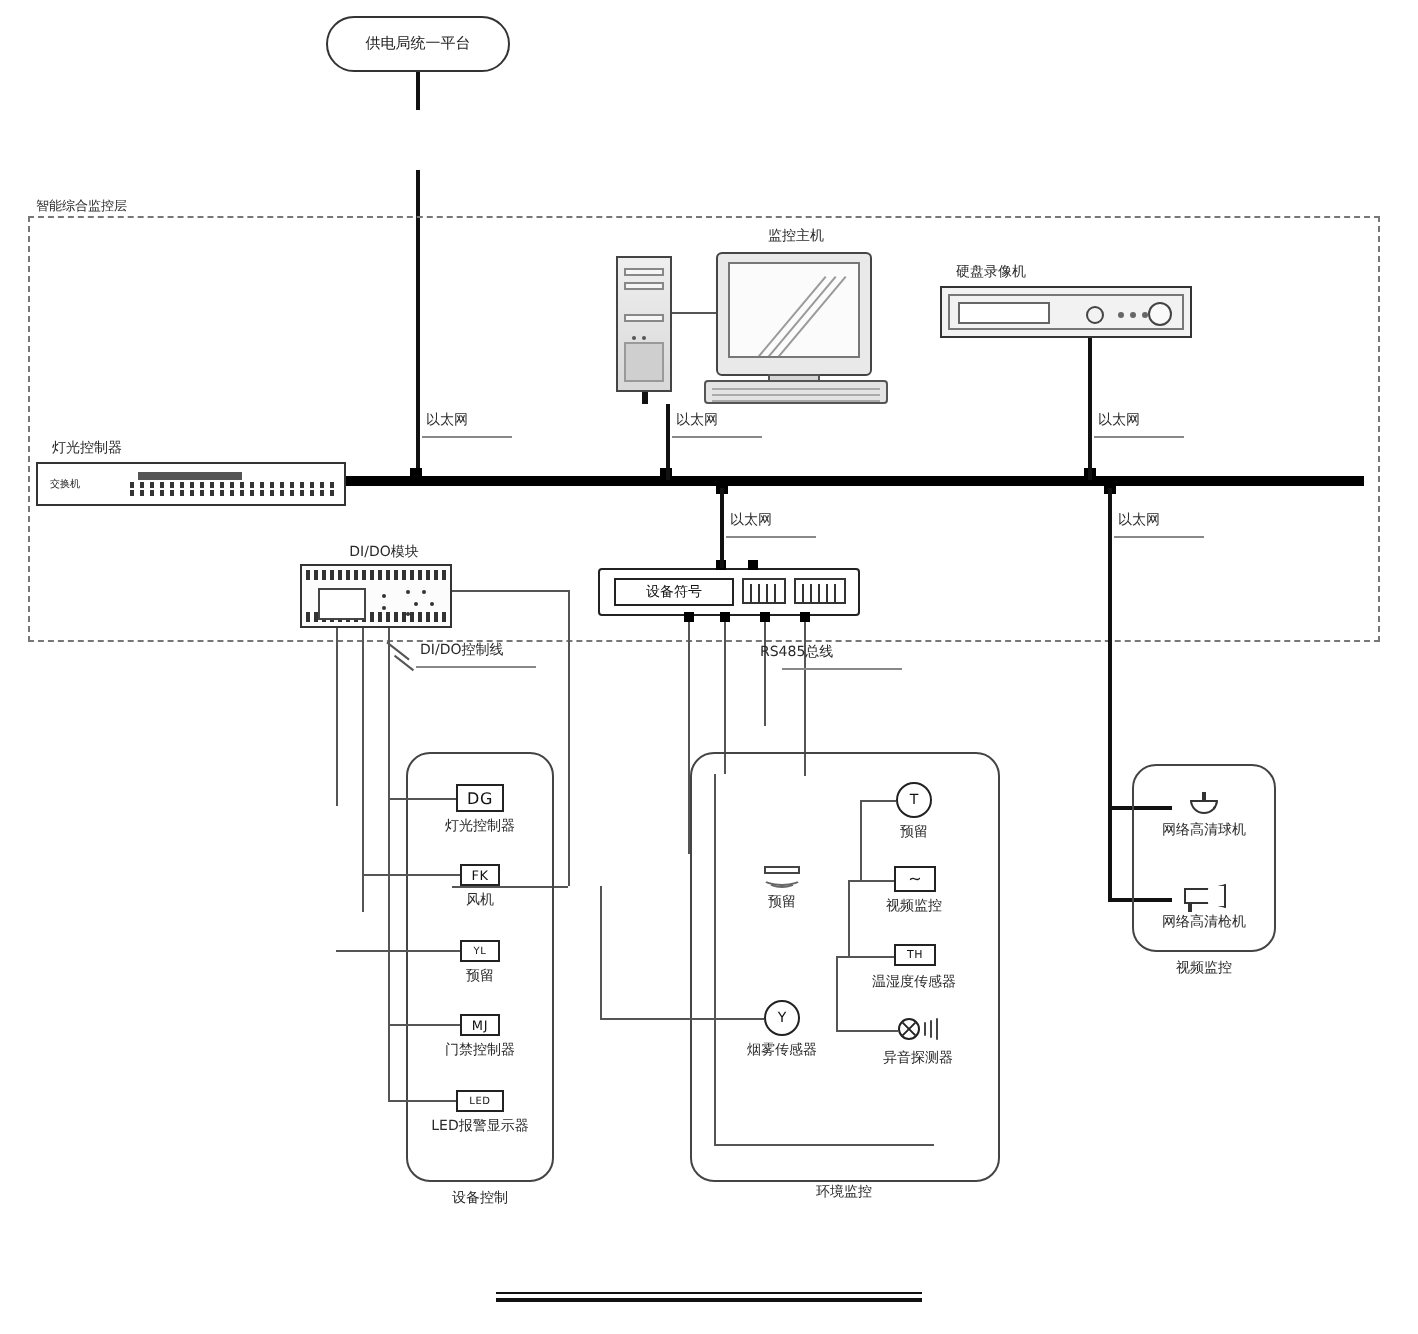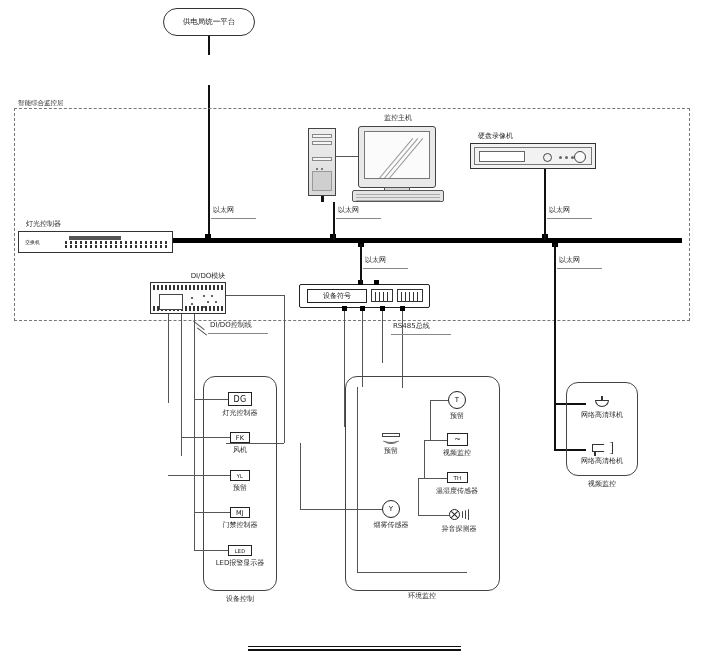--- a/index.html
+++ b/index.html
@@ -307,21 +307,21 @@
     <div class="dot" style="left:106px;"></div>
     <div class="knob"></div>
   </div>
   <div class="ln v" style="left:544px; top:169px; height:71px; width:2px;"></div>
   <div class="lbl" style="left:549px; top:206px;">以太网</div>
   <div class="leader" style="left:547px; top:218px; width:45px;"></div>
 
   <div class="lbl" style="left:213px; top:206px;">以太网</div>
   <div class="leader" style="left:211px; top:218px; width:45px;"></div>
 
-  <div class="lbl c" style="left:208px; top:272px;">DI/DO模块</div>
+  <div class="lbl c" style="left:192px; top:272px;">DI/DO模块</div>
   <div class="dido" style="left:150px; top:282px; width:76px; height:32px;">
     <div class="top"></div>
     <div class="bot"></div>
     <div class="lcd"></div>
     <div class="d" style="left:40px; top:14px;"></div>
     <div class="d" style="left:40px; top:20px;"></div>
     <div class="d" style="left:52px; top:12px;"></div>
     <div class="d" style="left:60px; top:12px;"></div>
     <div class="d" style="left:56px; top:18px;"></div>
     <div class="d" style="left:64px; top:18px;"></div>
@@ -368,21 +368,21 @@
   <div class="tapsq" style="left:342px; top:306px; width:5px; height:5px;"></div>
   <div class="tapsq" style="left:360px; top:306px; width:5px; height:5px;"></div>
   <div class="tapsq" style="left:380px; top:306px; width:5px; height:5px;"></div>
   <div class="tapsq" style="left:400px; top:306px; width:5px; height:5px;"></div>
 
   <div class="ln v thin" style="left:344px; top:311px; height:116px;"></div>
   <div class="ln v thin" style="left:362px; top:311px; height:76px;"></div>
   <div class="ln v thin" style="left:382px; top:311px; height:52px;"></div>
   <div class="ln v thin" style="left:402px; top:311px; height:77px;"></div>
 
-  <div class="lbl" style="left:393px; top:322px;">RS485总线</div>
+  <div class="lbl" style="left:380px; top:322px;">RS485总线</div>
   <div class="leader" style="left:391px; top:334px; width:60px;"></div>
 
   <div class="ln v" style="left:554px; top:244px; height:206px; width:2px;"></div>
   <div class="lbl" style="left:559px; top:256px;">以太网</div>
   <div class="leader" style="left:557px; top:268px; width:45px;"></div>
   <div class="ln h" style="left:554px; top:403px; width:32px; height:2px;"></div>
   <div class="ln h" style="left:554px; top:449px; width:32px; height:2px;"></div>
 
   <div class="group" style="left:203px; top:376px; width:74px; height:215px;"></div>
   <div class="lbl c" style="left:240px; top:595px;">设备控制</div>

